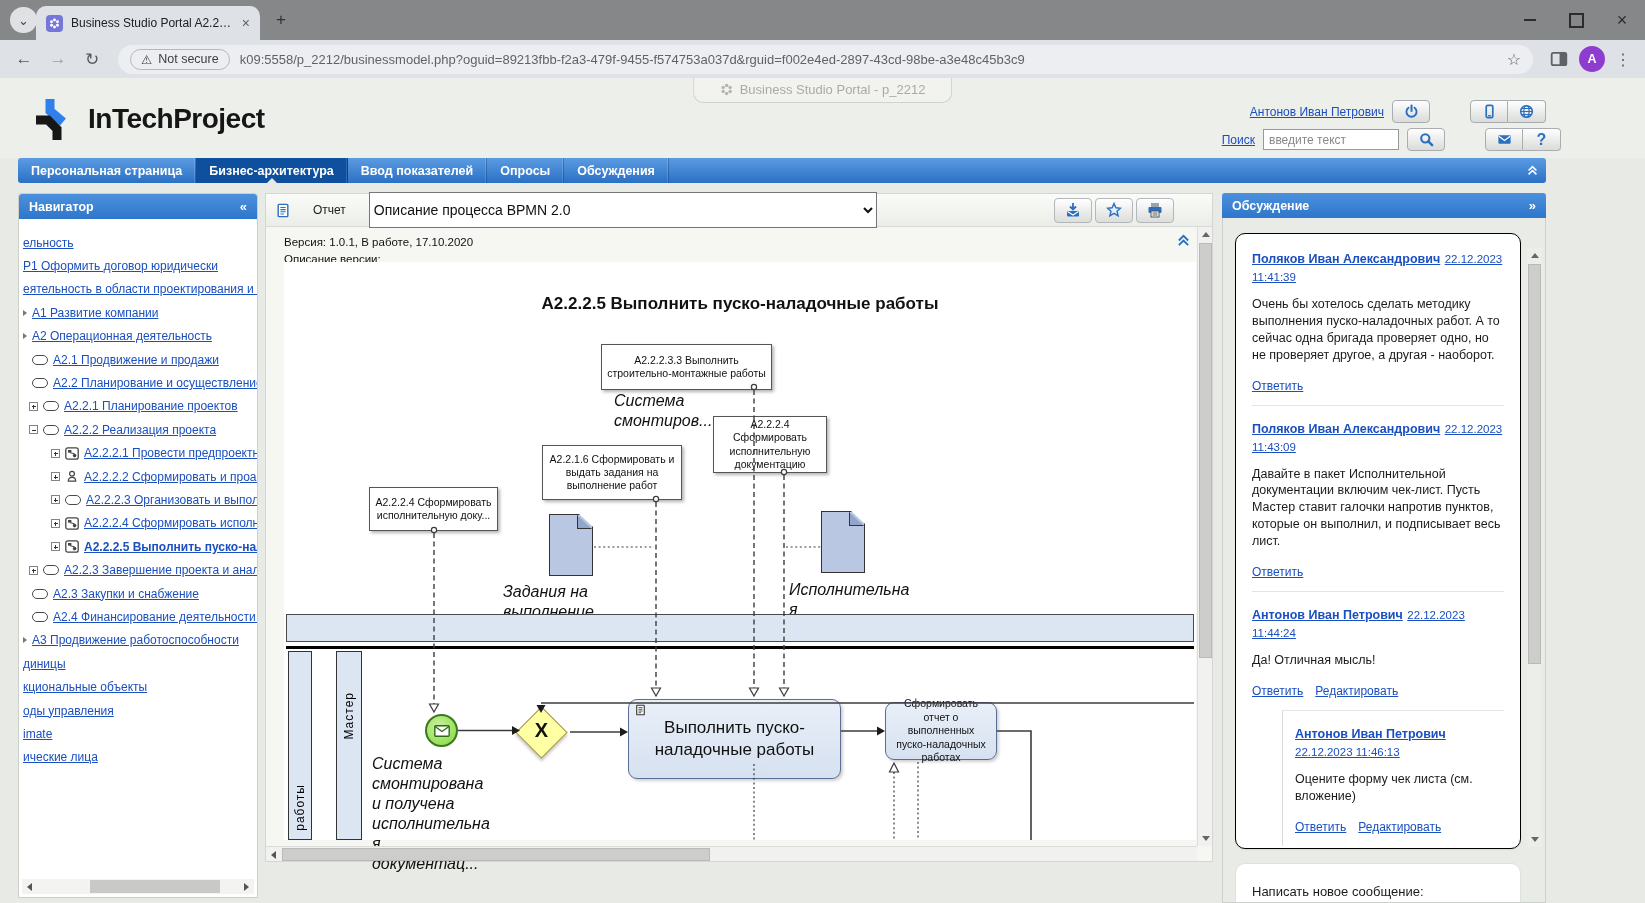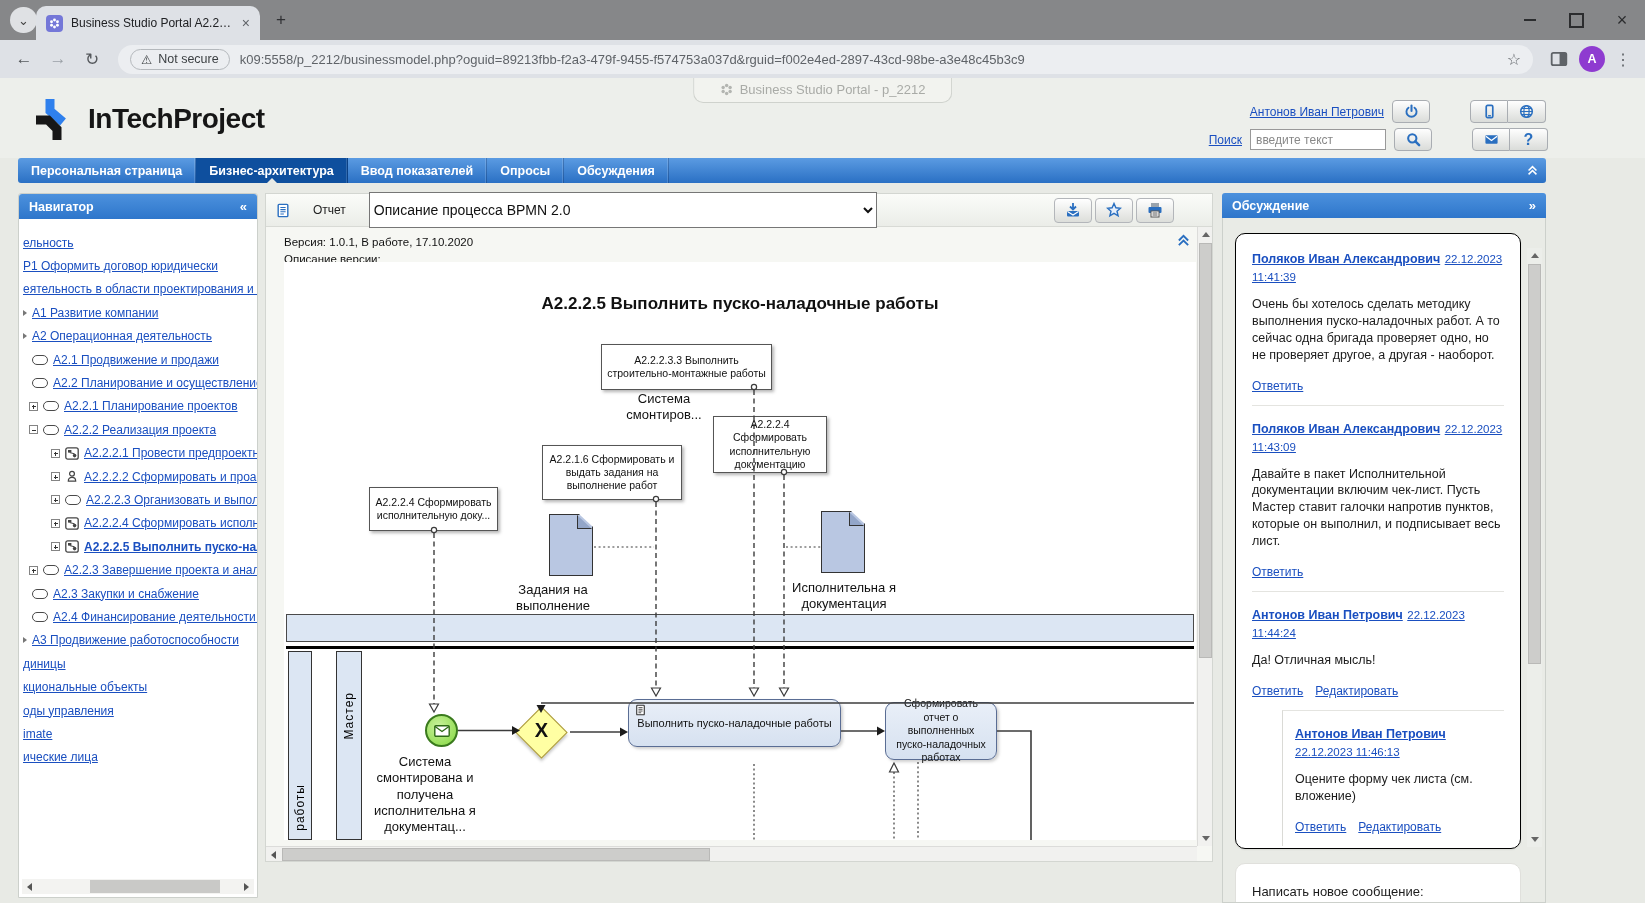--- a/index.html
+++ b/index.html
@@ -34,21 +34,21 @@
   .kebab { color:#5f6368; font-size:16px; width:24px; text-align:center; }
 
   
   .pageheader { position:absolute; left:0; top:78px; width:1645px; height:80px; background:#edefeb; }
   .portal-tab { position:absolute; left:50%; transform:translateX(-50%); top:0; padding:4px 26px 5px; background:#f2f3ef; border:1px solid #cfd2cd; border-top:none; border-radius:0 0 10px 10px; color:#a9aba7; font-size:13px; display:flex; align-items:center; gap:7px; white-space:nowrap; }
   .portal-tab svg { width:13px; height:13px; color:#b3b5b1; }
   .logo { position:absolute; left:34px; top:18px; display:flex; align-items:center; gap:10px; }
   .logo-text { font-size:28px; font-weight:bold; color:#161616; letter-spacing:-0.5px; }
   .hdr-link { color:#1a4fc0; text-decoration:underline; font-size:12px; cursor:pointer; }
   .hdr-row1 { position:absolute; right:99px; top:22px; display:flex; align-items:center; gap:8px; }
-  .hdr-row2 { position:absolute; right:97px; top:50px; display:flex; align-items:center; gap:8px; }
+  .hdr-row2 { position:absolute; right:84px; top:50px; display:flex; align-items:center; gap:8px; }
   .hbtn { width:38px; height:23px; border:1px solid #a9adb2; border-radius:4px; background:linear-gradient(#fefefe,#dadcd9); display:flex; align-items:center; justify-content:center; color:#2a6fc0; font-weight:bold; }
   .hbtn svg { width:15px; height:15px; }
   .hbtn-group { display:flex; }
   .hbtn-group .hbtn:first-child { border-radius:4px 0 0 4px; }
   .hbtn-group .hbtn:last-child { border-radius:0 4px 4px 0; border-left:none; }
   .search-input { width:136px; height:21px; border:1px solid #999; background:#fff; font-size:12px; padding:0 5px; color:#333; font-family:"Liberation Sans",sans-serif; }
   .search-input::placeholder { color:#888; }
 
   
   .navbar { position:absolute; left:18px; top:158px; width:1528px; height:25px; border-radius:3px; background:linear-gradient(#5b9be2,#2a70c4); display:flex; align-items:stretch; }
@@ -94,21 +94,21 @@
   .tool-btns { margin-left:auto; display:flex; gap:3px; margin-right:28px; }
   .tool-btn { width:38px; height:25px; border:1px solid #b3b6ba; border-radius:4px; background:linear-gradient(#fff,#dcdeda); display:flex; align-items:center; justify-content:center; color:#2a6fc0; }
   .tool-btn svg { width:16px; height:16px; }
   .meta { padding:7px 18px 0; font-size:11.5px; color:#111; line-height:17px; }
   .collapse-up { position:absolute; right:22px; top:39px; color:#2a6fc0; }
   .collapse-up svg { width:13px; height:13px; }
 
   .canvas { position:absolute; left:18px; top:68px; width:912px; height:578px; background:#fff; }
   .dg-title { position:absolute; left:0; top:32px; width:100%; text-align:center; font-size:17px; font-weight:bold; color:#111; }
   .dbox { position:absolute; background:#fff; border:1.5px solid #555; box-shadow:2px 2px 3px rgba(90,90,90,.45); display:flex; align-items:center; justify-content:center; text-align:center; font-size:10.5px; color:#111; padding:2px 4px; line-height:1.25; }
-  .dlabel { position:absolute; text-align:center; font-size:13px; color:#111; line-height:1.25; }
+  .dlabel { position:absolute; text-align:left; font-size:16px; color:#111; line-height:1.25;font-style:italic; }
   .ddoc { position:absolute; width:44px; height:62px; background:#b9c7e2; border:1.5px solid #333; clip-path:polygon(0 0,68% 0,100% 21%,100% 100%,0 100%); }
   .ddoc:after { content:""; position:absolute; right:0; top:0; width:14px; height:13px; background:#93a6c9; border-left:1.5px solid #333; border-bottom:1.5px solid #333; clip-path:polygon(0 0,100% 100%,0 100%); }
   .band { position:absolute; left:2px; top:352px; width:908px; height:28px; background:#dce6f3; border:1px solid #4a4a4a; }
   .poolline { position:absolute; left:2px; top:384px; width:908px; height:3px; background:#000; }
   .vstrip { position:absolute; top:389px; height:189px; background:#dce6f3; border:1px solid #333; }
   .vstrip span { position:absolute; left:50%; transform:translateX(-50%) rotate(180deg); writing-mode:vertical-rl; font-size:12px; color:#000; letter-spacing:1px; }
   .event { position:absolute; left:141px; top:452px; width:33px; height:33px; border-radius:50%; border:2px solid #3a7a1d; background:radial-gradient(circle at 40% 35%, #c8f19c, #84d83f); display:flex; align-items:center; justify-content:center; }
   .event svg { width:16px; height:12px; color:#2e6b16; }
   .gw { position:absolute; left:239px; top:452px; width:37px; height:37px; transform:rotate(45deg); background:#ffffa3; border:1.5px solid #a8953e; box-shadow:2px 2px 3px rgba(120,120,120,.4); }
   .gw-x { position:absolute; left:239px; top:450px; width:37px; height:37px; display:flex; align-items:center; justify-content:center; font-weight:bold; font-size:20px; color:#111; }
@@ -514,21 +514,21 @@
         </div>
 
       <div class="event">
           <svg>
             <use href="#sym-envelope"></use>
           </svg>
         </div>
       <div class="dlabel" style="left:88px;top:492px;width:106px">Система смонтирована и получена исполнительна я документац...</div>
       <div class="gw"></div>
       <div class="gw-x">X</div>
-      <div class="task" style="left:344px;top:437px;width:213px;height:48px;font-size:11px">
+      <div class="task" style="left:344px;top:437px;width:213px;height:80px;font-size:17px">
         <svg class="corner-ico">
             <use href="#sym-doc"></use>
           </svg>
         <span>Выполнить пуско-наладочные работы</span>
       </div>
       <div class="task" style="left:601px;top:440px;width:112px;height:58px;font-size:10.5px">
         <span>Сформировать отчет о выполненных пуско-наладочных работах</span>
       </div>
 
       <svg class="dsvg" viewBox="0 0 912 578">

